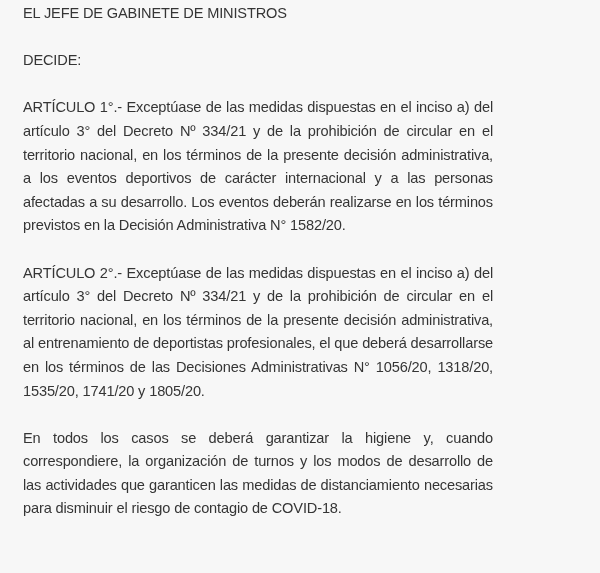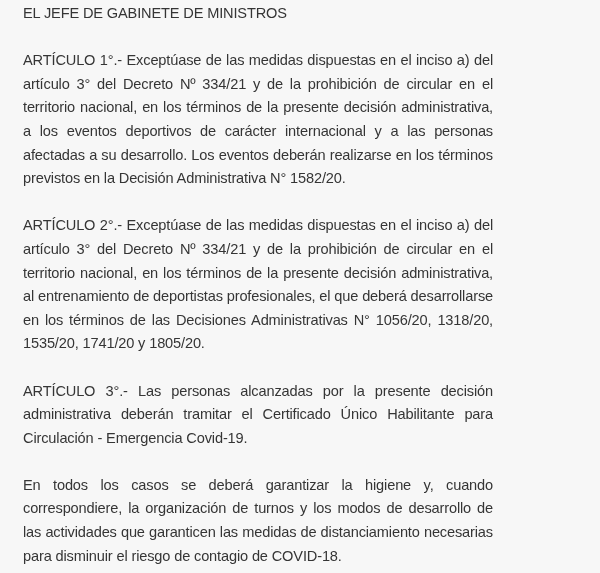--- a/index.html
+++ b/index.html
@@ -28,18 +28,18 @@
     }
     .doc p.heading {
       text-align: left;
     }
   </style>
 </head>
 <body>
 
 <div class="doc">
   <p class="heading">EL JEFE DE GABINETE DE MINISTROS</p>
+  <p class="heading">DECIDE:</p>
   <p>ARTÍCULO 1°.- Exceptúase de las medidas dispuestas en el inciso a) del artículo 3° del Decreto Nº 334/21 y de la prohibición de circular en el territorio nacional, en los términos de la presente decisión administrativa, a los eventos deportivos de carácter internacional y a las personas afectadas a su desarrollo. Los eventos deberán realizarse en los términos previstos en la Decisión Administrativa N° 1582/20.</p>
   <p>ARTÍCULO 2°.- Exceptúase de las medidas dispuestas en el inciso a) del artículo 3° del Decreto Nº 334/21 y de la prohibición de circular en el territorio nacional, en los términos de la presente decisión administrativa, al entrenamiento de deportistas profesionales, el que deberá desarrollarse en los términos de las Decisiones Administrativas N° 1056/20, 1318/20, 1535/20, 1741/20 y 1805/20.</p>
-  <p>ARTÍCULO 3°.- Las personas alcanzadas por la presente decisión administrativa deberán tramitar el Certificado Único Habilitante para Circulación - Emergencia Covid-19.</p>
   <p>En todos los casos se deberá garantizar la higiene y, cuando correspondiere, la organización de turnos y los modos de desarrollo de las actividades que garanticen las medidas de distanciamiento necesarias para disminuir el riesgo de contagio de COVID-18.</p>
 
 </div>
 
 </body></html>

